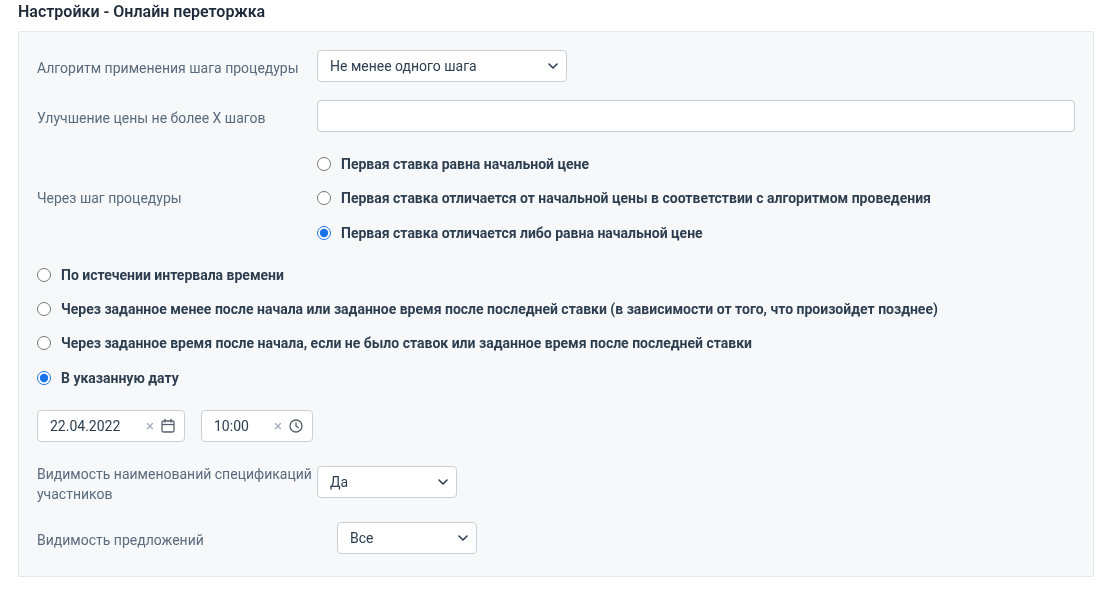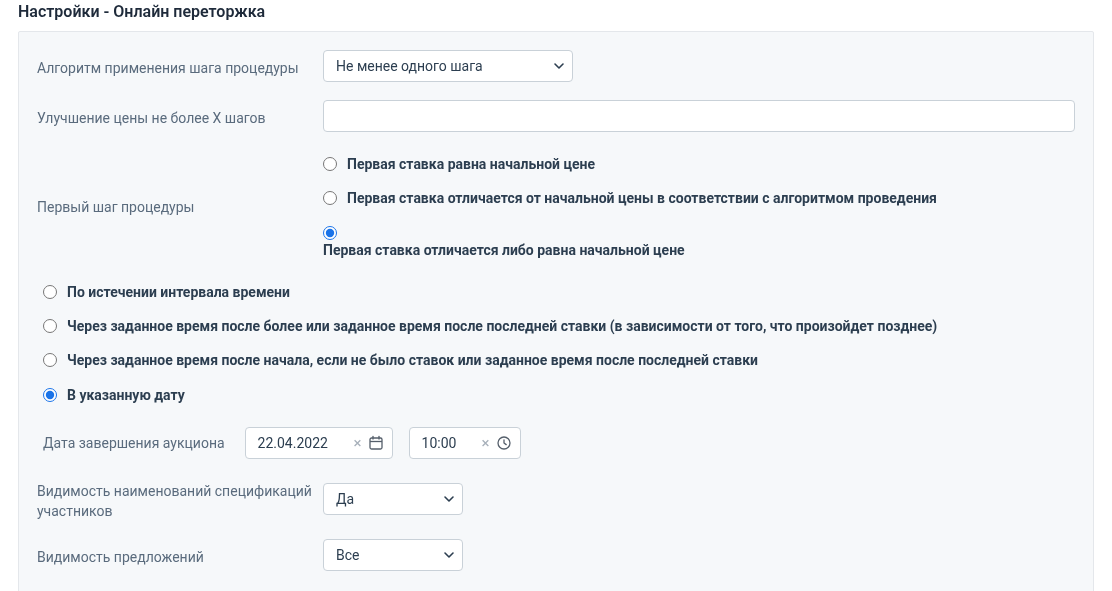--- a/index.html
+++ b/index.html
@@ -26,32 +26,31 @@
     background: #f6f8fa;
     border: 1px solid #e4e7eb;
     border-radius: 2px;
     padding: 18px 18px 22px 18px;
   }
   .row {
     display: flex;
     align-items: center;
     margin-bottom: 18px;
   }
-  .row:last-child { margin-bottom: 0; }
+  .row:last-child { margin-bottom: 0; gap: 20px; }
   .label-col {
     width: 280px;
     flex-shrink: 0;
     color: #5a6b7d;
     line-height: 1.4;
     padding-top: 5px;
   }
   .field-col {
     flex: 1;
     min-width: 0;
-    margin-left: 6px;
   }
   .select-wrap {
     position: relative;
     display: inline-block;
   }
   .select-box {
     display: flex;
     align-items: center;
     justify-content: space-between;
     background: #fff;
@@ -82,21 +81,21 @@
     font-size: 14px;
     color: #2c3e50;
   }
   .radio-group { }
   .radio-row {
     display: flex;
     align-items: flex-start;
     padding: 4px 0 10px 0;
     line-height: 1.45;
   }
-  .radio-row:last-child { padding-bottom: 0; flex-direction: column; }
+  .radio-row:last-child { padding-bottom: 0; }
   .radio-input {
     margin: 3px 10px 0 0;
     width: 14px;
     height: 14px;
     flex-shrink: 0;
     accent-color: #1a73e8;
   }
   .radio-label {
     color: #2c3e50;
     font-weight: bold;
@@ -167,21 +166,21 @@
     </div>
 
     <div class="row">
       <div class="label-col">Улучшение цены не более X шагов</div>
       <div class="field-col">
         <input type="text" class="text-input" value="" style="">
       </div>
     </div>
 
     <div class="row">
-      <div class="label-col">Первый шаг процедуры</div>
+      <div class="label-col">Через шаг процедуры</div>
       <div class="field-col">
         <div class="radio-group">
           <label class="radio-row">
             <input type="radio" name="first_step" class="radio-input" style="">
             <span class="radio-label">Первая ставка равна начальной цене</span>
           </label>
           <label class="radio-row">
             <input type="radio" name="first_step" class="radio-input" style="">
             <span class="radio-label">Первая ставка отличается от начальной цены в соответствии с алгоритмом проведения</span>
           </label>
@@ -195,33 +194,32 @@
 
     <div class="row">
       <div class="field-col">
         <div class="radio-group">
           <label class="radio-row">
             <input type="radio" name="completion" class="radio-input" style="">
             <span class="radio-label">По истечении интервала времени</span>
           </label>
           <label class="radio-row">
             <input type="radio" name="completion" class="radio-input" style="">
-            <span class="radio-label">Через заданное время после более или заданное время после последней ставки (в зависимости от того, что произойдет позднее)</span>
+            <span class="radio-label">Через заданное менее после начала или заданное время после последней ставки (в зависимости от того, что произойдет позднее)</span>
           </label>
           <label class="radio-row">
             <input type="radio" name="completion" class="radio-input" style="">
             <span class="radio-label">Через заданное время после начала, если не было ставок или заданное время после последней ставки</span>
           </label>
           <label class="radio-row">
             <input type="radio" name="completion" class="radio-input" checked="" style="">
             <span class="radio-label">В указанную дату</span>
           </label>
 
           <div class="sub-date-row">
-            <span class="sub-date-label">Дата завершения аукциона</span>
 
             <div class="date-field">
               <span class="df-value">22.04.2022</span>
               <span class="df-clear">×</span>
               <span class="df-icon">
                 <svg width="16" height="16" viewBox="0 0 16 16">
                   <rect x="2" y="3" width="12" height="11" rx="1.5" stroke="#555f6b" stroke-width="1.3" fill="none"></rect>
                   <line x1="2" y1="6.5" x2="14" y2="6.5" stroke="#555f6b" stroke-width="1.3"></line>
                   <line x1="5" y1="1.5" x2="5" y2="4" stroke="#555f6b" stroke-width="1.3" stroke-linecap="round"></line>
                   <line x1="11" y1="1.5" x2="11" y2="4" stroke="#555f6b" stroke-width="1.3" stroke-linecap="round"></line>

